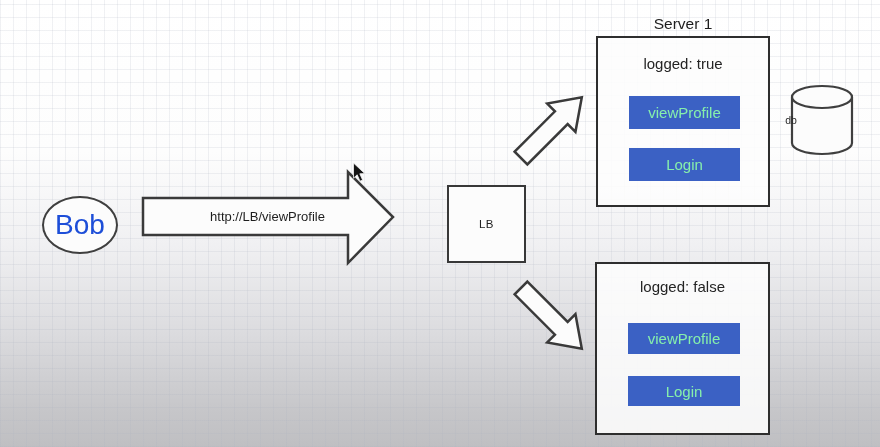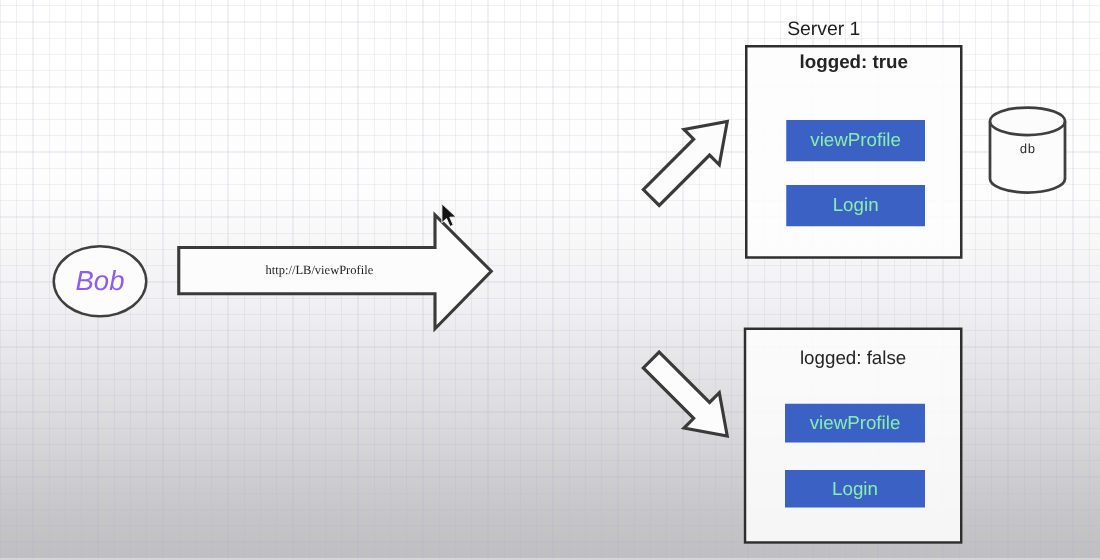--- a/index.html
+++ b/index.html
@@ -21,27 +21,27 @@
   .abs { position: absolute; }
   svg { overflow: visible; display: block; }
 
   .shape-stroke { stroke: #3a3a3a; stroke-width: 2.5; fill: #fcfcfc; stroke-linejoin: miter; }
 
   .actor-ellipse {
     left: 42px; top: 196px; width: 76px; height: 58px;
     border: 2.5px solid #3f3f3f; border-radius: 50%;
     background: #fcfcfc;
     display: flex; align-items: center; justify-content: center;
-    font-size: 22px; color: #8b5cf6; font-style: italic;
+    font-size: 28px; color: #1d4ed8;
   }
 
   .arrow-label {
-    left: 148px; top: 206px; width: 215px; height: 22px;
+    left: 160px; top: 206px; width: 215px; height: 22px;
     text-align: center; line-height: 22px;
-    font-size: 10px; color: #1e1e1e; font-family: Liberation Serif, serif;
+    font-size: 13px; color: #1e1e1e;
   }
 
   .lb-box {
     left: 447px; top: 185px; width: 79px; height: 78px;
     border: 2px solid #383838; background: #fcfcfc;
     display: flex; align-items: center; justify-content: center;
     font-size: 11.5px; letter-spacing: 0.5px; color: #222;
   }
 
   .server-title {
@@ -55,55 +55,58 @@
     text-align: center; font-size: 15px; color: #242424;
   }
   .diagram-btn {
     position: absolute;
     background: #3b61c4;
     color: #86efac;
     display: flex; align-items: center; justify-content: center;
     font-size: 15px;
     cursor: default;
   }
-  .server1-title { left: 572px; top: 14px; width: 174px; }
+  .server1-title { left: 596px; top: 14px; width: 174px; }
   .server1-box   { left: 596px; top: 36px; width: 174px; height: 171px; }
-  .server1-box .server-status { margin-top: 3px; font-weight: bold; }
+  .server1-box .server-status { margin-top: 17px; }
   .s1-btn-view  { left: 31px; top: 58px;  width: 111px; height: 33px; }
   .s1-btn-login { left: 31px; top: 110px; width: 111px; height: 33px; }
 
   .server2-title { left: 595px; top: 242px; width: 175px; }
   .server2-box   { left: 595px; top: 262px; width: 175px; height: 173px; }
   .server2-box .server-status { margin-top: 14px; }
   .s2-btn-view  { left: 31px; top: 59px;  width: 112px; height: 31px; }
   .s2-btn-login { left: 31px; top: 112px; width: 112px; height: 30px; }
 
   .db-label {
-    left: 789px; top: 114px; width: 66px;
-    text-align: center; font-size: 10.5px; color: #2a2a2a; font-family: Liberation Mono, monospace;
+    left: 758px; top: 114px; width: 66px;
+    text-align: center; font-size: 10.5px; color: #2a2a2a;
   }
 </style>
 </head>
 <body>
 
 <div class="canvas">
 
   <div class="abs actor-ellipse">
     <span>Bob</span>
   </div>
 
   <svg class="abs" style="left:140px; top:168px;" width="260" height="100">
     <polygon class="shape-stroke" points="3,30 208,30 208,4 253,49 208,95 208,67 3,67"></polygon>
   </svg>
   <div class="abs arrow-label">http://LB/viewProfile</div>
 
   <svg class="abs" style="left:352px; top:162px;" width="16" height="22">
     <path d="M1.5 1 L1.5 16.2 L5.2 12.8 L8 19.2 L10.6 18 L7.8 11.8 L12.8 11.6 Z" fill="#141414" stroke="#f2f2f2" stroke-width="0.8"></path>
   </svg>
 
+  <div class="abs lb-box">
+    <span>LB</span>
+  </div>
 
   <svg class="abs" style="left:505px; top:80px;" width="100" height="100">
     <g transform="translate(16,78) rotate(-45)">
       <polygon class="shape-stroke" points="0,-9 57,-9 57,-20 86,0 57,20 57,9 0,9"></polygon>
     </g>
   </svg>
 
   <svg class="abs" style="left:505px; top:276px;" width="100" height="100">
     <g transform="translate(16,12) rotate(45)">
       <polygon class="shape-stroke" points="0,-9 57,-9 57,-20 86,0 57,20 57,9 0,9"></polygon>

